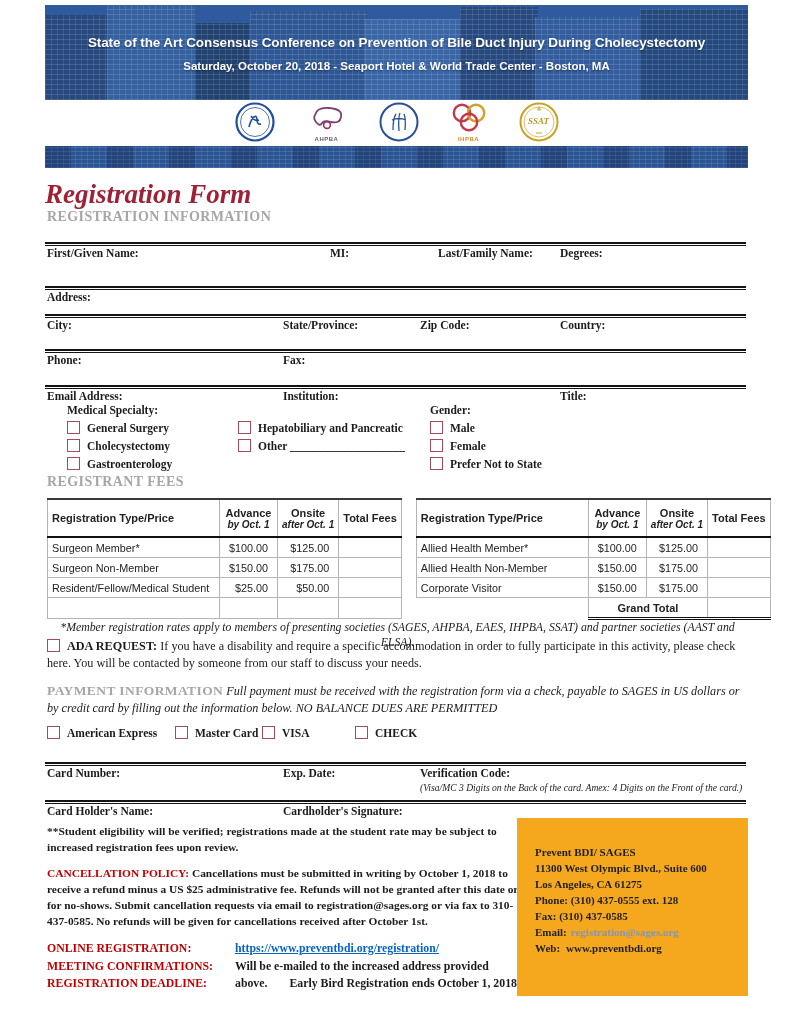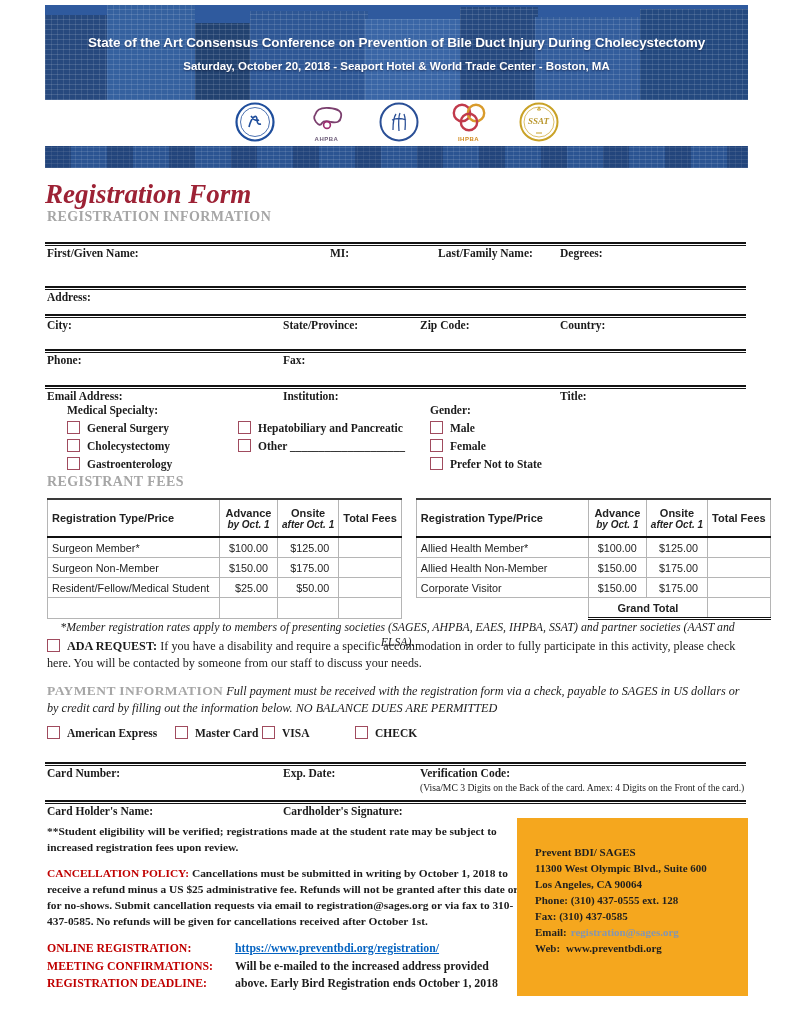--- a/index.html
+++ b/index.html
@@ -64,21 +64,21 @@
   .fees .blank{border:none;}
   .fees .gt{font-weight:bold;text-align:center;font-size:11px;border-bottom:3px double #111;}
   .fees .gtb{border-bottom:3px double #111;}
 
   
   .note{position:absolute;left:47px;top:620px;width:701px;text-align:center;
         font-style:italic;font-size:11.8px;}
   .para{position:absolute;line-height:1.42;font-size:12.2px;}
   .pital{font-style:italic;}
   .bold{font-weight:bold;}
-  .small-italic{position:absolute;font-size:9.6px;white-space:nowrap;}
+  .small-italic{position:absolute;font-style:italic;font-size:9.6px;white-space:nowrap;}
   .para2{position:absolute;font-size:11.4px;font-weight:bold;line-height:1.4;}
   .red{color:#c00000;}
   .linksgrid{position:absolute;left:47px;top:941px;width:474px;display:grid;
              grid-template-columns:188px 1fr;row-gap:3px;font-size:11.8px;font-weight:bold;line-height:1.25;}
   .url{color:#0563c1;text-decoration:underline;cursor:pointer;}
 
   
   .mailbox{position:absolute;left:517px;top:818px;width:231px;height:178px;background:#f5a71e;
            padding:16px 12px 0 18px;box-sizing:border-box;}
   .mb-head{color:#8a7d57;font-weight:bold;font-size:12.5px;line-height:1.32;letter-spacing:.2px;}
@@ -316,28 +316,28 @@
   <div class="para2" style="left:47px;top:866px;width:474px;">
     <span class="red">CANCELLATION POLICY:</span><span> Cancellations must be submitted in writing by October 1, 2018 to receive a refund minus a US $25 administrative fee. Refunds will not be granted after this date or for no-shows. Submit cancellation requests via email to registration@sages.org or via fax to 310-437-0585. No refunds will be given for cancellations received after October 1st.</span>
   </div>
 
   <div class="linksgrid">
     <span class="red">ONLINE REGISTRATION:</span>
     <a class="url">https://www.preventbdi.org/registration/</a>
     <span class="red">MEETING CONFIRMATIONS:</span>
     <span>Will be e-mailed to the increased address provided</span>
     <span class="red">REGISTRATION DEADLINE:</span>
-    <span><span style="margin-right:0;">above. </span><span class="bold">Early Bird Registration ends October 1, 2018</span></span>
+    <span><span style="margin-right:19px;">above. </span><span class="bold">Early Bird Registration ends October 1, 2018</span></span>
   </div>
 
   <div class="mailbox">
     <div class="mb-body">
       <div class="mb-line">Prevent BDI/ SAGES</div>
       <div class="mb-line">11300 West Olympic Blvd., Suite 600</div>
-      <div class="mb-line">Los Angeles, CA 90064</div>
+      <div class="mb-line">Los Angeles, CA 61275</div>
       <div class="mb-line">Phone: (310) 437-0555 ext. 128</div>
       <div class="mb-line">Fax: (310) 437-0585</div>
       <div class="mb-line"><span style="margin-right:4px;">Email:</span><a class="mb-email">registration@sages.org</a></div>
       <div class="mb-line"><span style="margin-right:6px;">Web:</span><span>www.preventbdi.org</span></div>
     </div>
   </div>
 
 </div>
 
 </body></html>

